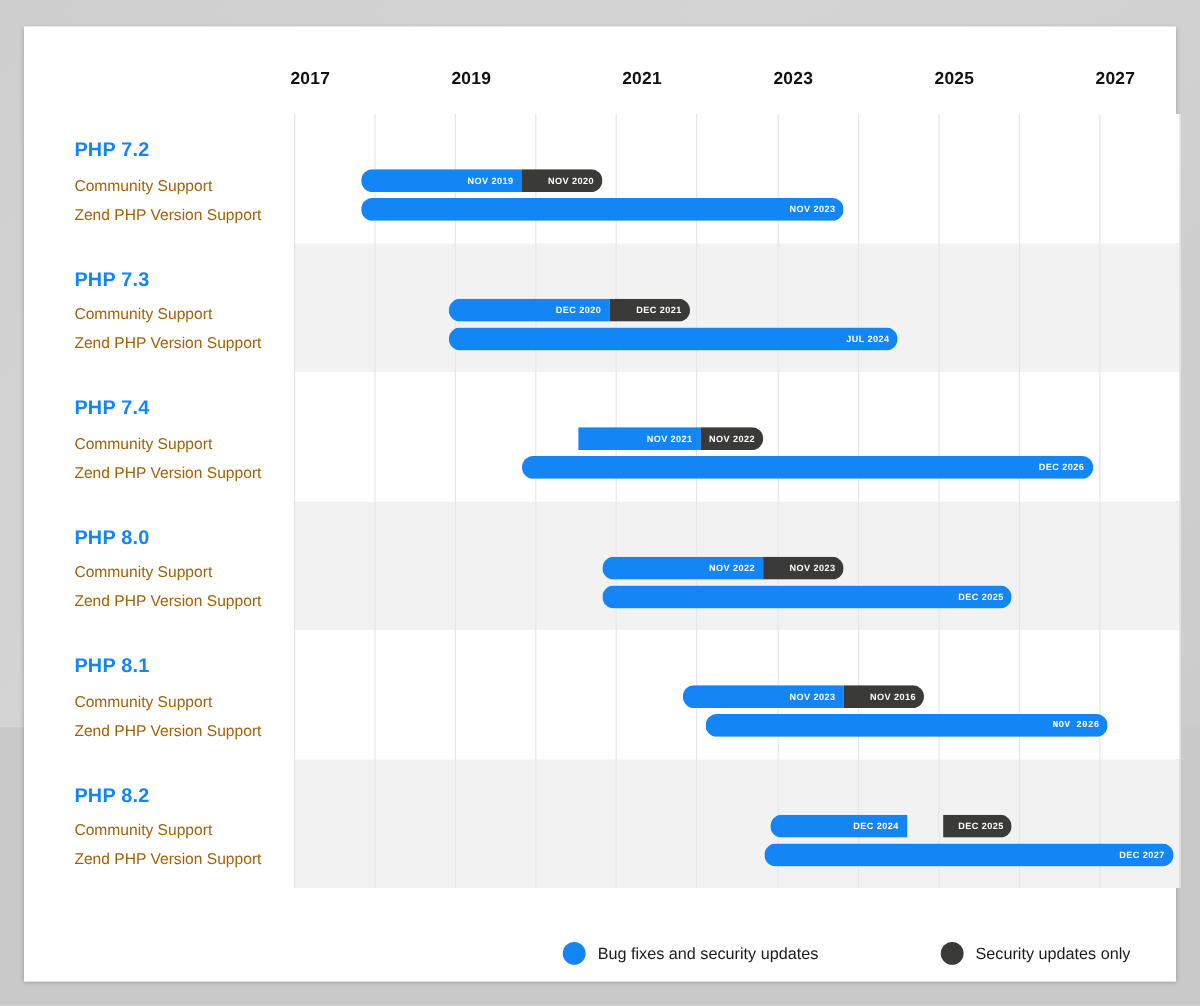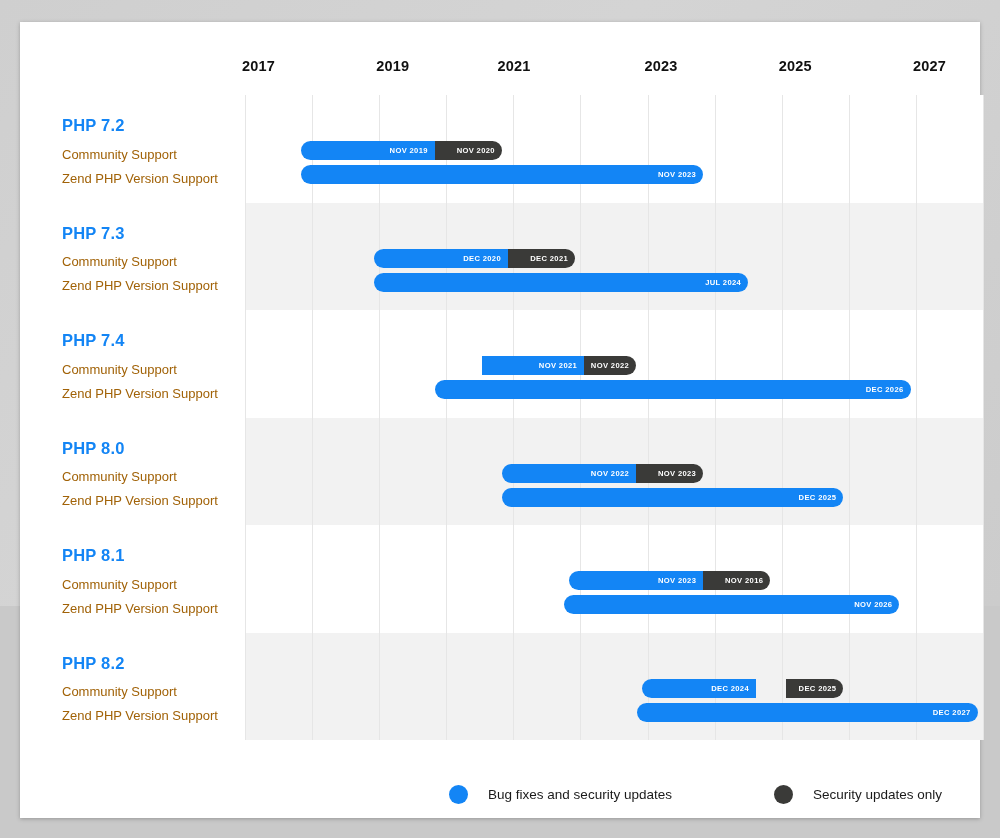--- a/index.html
+++ b/index.html
@@ -114,36 +114,36 @@
     position: absolute;
     left: 20px; right: 20px;
     top: 752px;
     height: 40px;
     display: flex;
     justify-content: flex-end;
     align-items: center;
     gap: 58px;
     padding-right: 18px;
   }
-  .leg { display: flex; align-items: center; gap: 20px; padding-left: 44px; }
+  .leg { display: flex; align-items: center; gap: 10px; padding-left: 44px; }
   .dot { width: 19px; height: 19px; border-radius: 50%; flex: none; }
   .dot.blue { background: #1385f5; }
   .dot.dark { background: #3a3a38; }
   .leg-text { font-size: 13.5px; color: #1a1a1a; white-space: nowrap; }
 </style>
 </head>
 <body>
 
 <div id="stage">
   <div id="card">
 
     <div id="axis">
         <div class="year-label" style="left: 33.5455px;">2017</div>
         <div class="year-label" style="left: 167.727px;">2019</div>
-        <div class="year-label" style="left: 289px;">2021</div>
+        <div class="year-label" style="left: 310px;">2021</div>
         <div class="year-label" style="left: 436.091px;">2023</div>
         <div class="year-label" style="left: 570.273px;">2025</div>
         <div class="year-label" style="left: 704.455px;">2027</div>
       </div>
 
     <div id="plot">
         <div class="row odd">
           <div class="rowbg-left"></div>
           <div class="rowbg"></div>
           <div class="grid">
@@ -319,21 +319,21 @@
           </div>
           <div class="bars">
             <div class="bar" style="left: 324.049px; width: 201.273px; top: 46px;">
               <div class="seg blue" style="width: 134.182px;">
                 <span>NOV 2023</span>
               </div>
               <div class="seg dark" style="width: 67.0909px;">
                 <span>NOV 2016</span>
               </div>
             </div>
-            <div class="bar" style="left: 319px; width: 335.455px; top: 70px;">
+            <div class="bar" style="left: 343px; width: 335.455px; top: 70px; font-family: Liberation Mono, monospace;">
               <div class="seg blue" style="width: 335.455px;">
                 <span>NOV 2026</span>
               </div>
             </div>
           </div>
         </div>
         <div class="row even">
           <div class="rowbg-left"></div>
           <div class="rowbg"></div>
           <div class="grid">

